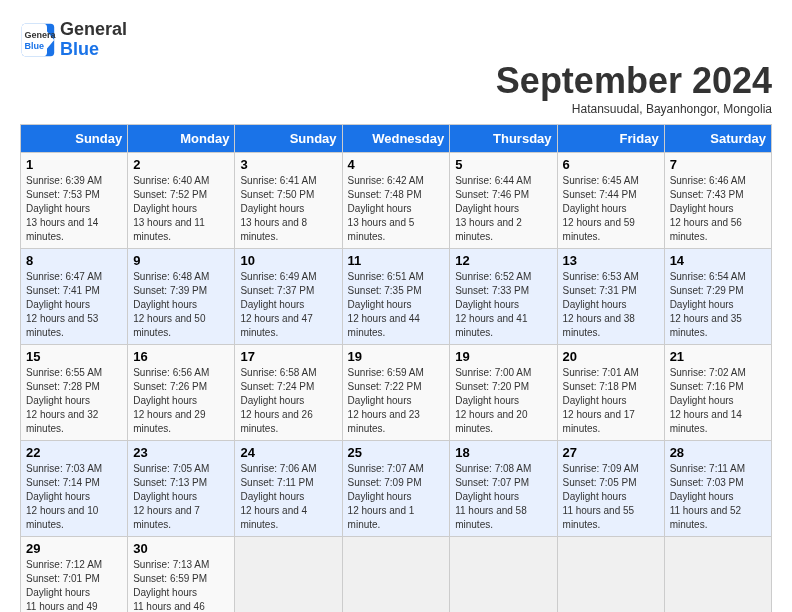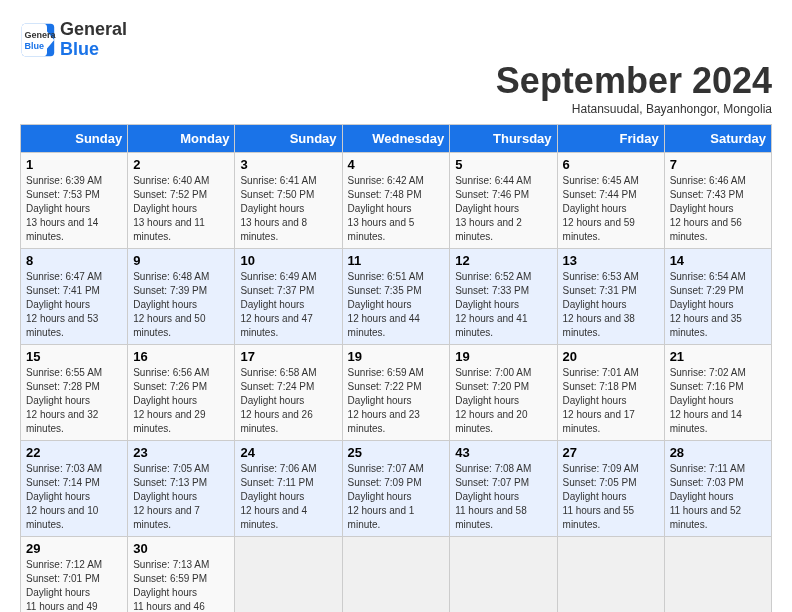--- a/index.html
+++ b/index.html
@@ -174,21 +174,21 @@
       </tr>
       <tr>
         <td><span class="day-num">22</span>
         <span class="day-info">Sunrise: 7:03 AM<br>Sunset: 7:14 PM<br>Daylight hours<br>12 hours and 10 minutes.</span></td>
         <td><span class="day-num">23</span>
         <span class="day-info">Sunrise: 7:05 AM<br>Sunset: 7:13 PM<br>Daylight hours<br>12 hours and 7 minutes.</span></td>
         <td><span class="day-num">24</span>
         <span class="day-info">Sunrise: 7:06 AM<br>Sunset: 7:11 PM<br>Daylight hours<br>12 hours and 4 minutes.</span></td>
         <td><span class="day-num">25</span>
         <span class="day-info">Sunrise: 7:07 AM<br>Sunset: 7:09 PM<br>Daylight hours<br>12 hours and 1 minute.</span></td>
-        <td><span class="day-num">43</span>
+        <td><span class="day-num">18</span>
         <span class="day-info">Sunrise: 7:08 AM<br>Sunset: 7:07 PM<br>Daylight hours<br>11 hours and 58 minutes.</span></td>
         <td><span class="day-num">27</span>
         <span class="day-info">Sunrise: 7:09 AM<br>Sunset: 7:05 PM<br>Daylight hours<br>11 hours and 55 minutes.</span></td>
         <td><span class="day-num">28</span>
         <span class="day-info">Sunrise: 7:11 AM<br>Sunset: 7:03 PM<br>Daylight hours<br>11 hours and 52 minutes.</span></td>
       </tr>
       <tr>
         <td><span class="day-num">29</span>
         <span class="day-info">Sunrise: 7:12 AM<br>Sunset: 7:01 PM<br>Daylight hours<br>11 hours and 49 minutes.</span></td>
         <td><span class="day-num">30</span>

